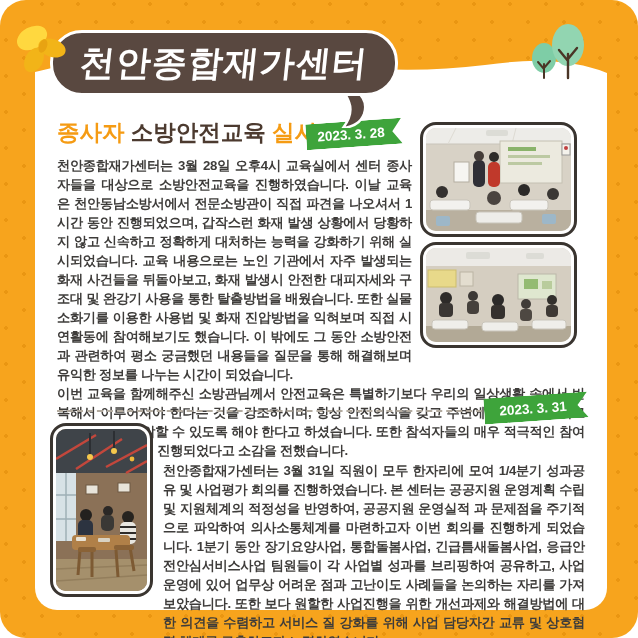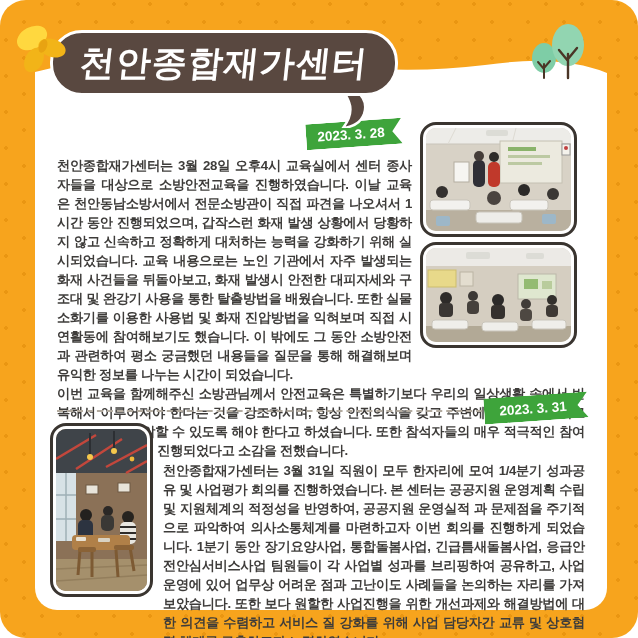--- a/index.html
+++ b/index.html
@@ -102,20 +102,23 @@
     <path d="M10,0 C24,4 30,14 26,26 C23,34 15,39 5,40 C12,31 14,22 11,14 C9,8 5,3 0,0 Z" fill="#594840" stroke="#ffffff" stroke-width="2.5"></path>
   </svg>
 
   <svg class="butterfly" width="60" height="60" viewBox="0 0 60 60">
     <ellipse cx="22" cy="18" rx="16" ry="11" fill="#FFD83F" transform="rotate(-28 22 18)"></ellipse>
     <ellipse cx="42" cy="28" rx="14" ry="9" fill="#F2B418" transform="rotate(18 42 28)"></ellipse>
     <ellipse cx="24" cy="40" rx="13" ry="9" fill="#F2B418" transform="rotate(-62 24 40)"></ellipse>
     <ellipse cx="33" cy="26" rx="4" ry="7" fill="#E8A312" transform="rotate(20 33 26)"></ellipse>
   </svg>
 
+  <div class="title-row" id="title-1">
+    <span class="t-accent">종사자</span><span class="t-dark"> 소방안전교육 </span><span class="t-accent">실시</span>
+  </div>
 
   <div class="date-ribbon" id="date-1">
     <span>2023. 3. 28</span>
   </div>
 
   <div class="photo-frame" id="photo-1">
     <svg class="ph" width="145" height="103" viewBox="0 0 145 103">
       <rect width="145" height="103" fill="#d8d2c6"></rect>
       <rect width="145" height="16" fill="#edece8"></rect>
       <line x1="0" y1="16" x2="145" y2="16" stroke="#c8c4ba" stroke-width="1"></line>

